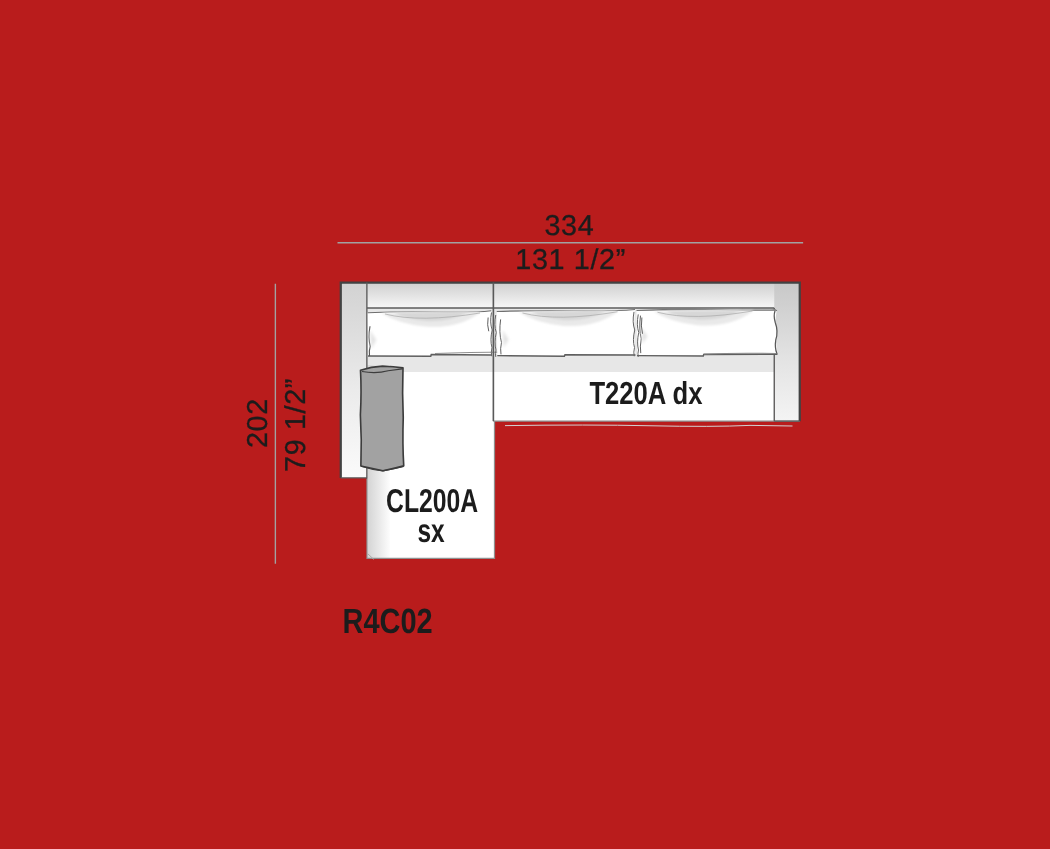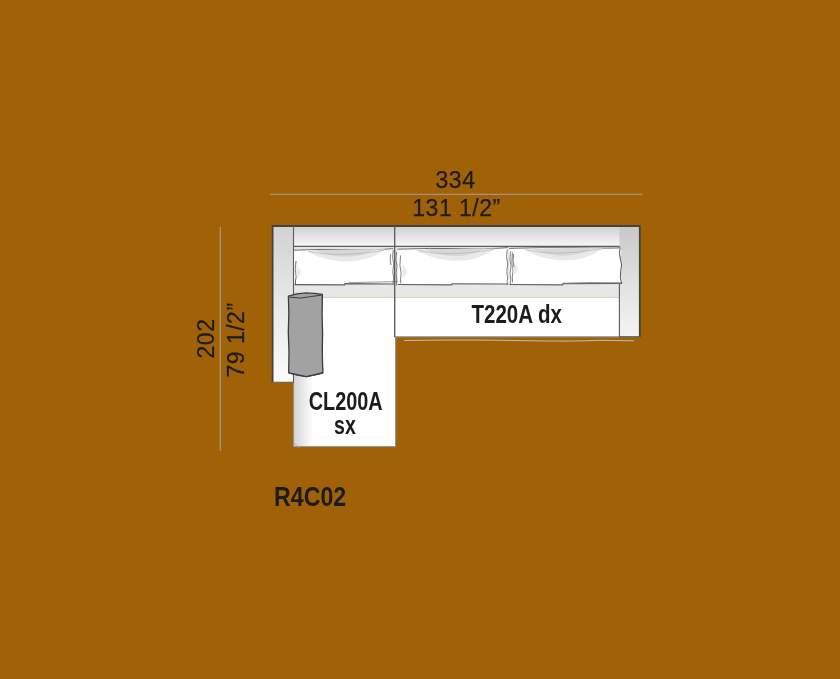--- a/index.html
+++ b/index.html
@@ -1,16 +1,16 @@
 <!DOCTYPE html>
 <html><head>
 <meta charset="utf-8">
 <style>
   html,body{margin:0;padding:0;background:#ffffff;}
-  .page{position:relative;width:840px;height:679px;background:#a16207;overflow:hidden;
+  .page{position:relative;width:840px;height:679px;background:#b91c1c;overflow:hidden;
         font-family:"Liberation Sans",sans-serif;}
   svg text{font-family:"Liberation Sans",sans-serif;}
 </style>
 </head>
 <body>
 <div class="page">
 <svg width="840" height="679" viewBox="0 0 840 679" xmlns="http://www.w3.org/2000/svg">
   <defs>
     <linearGradient id="railGrad" x1="0" y1="226" x2="0" y2="247" gradientUnits="userSpaceOnUse">
       <stop offset="0" stop-color="#cfcfcf"></stop>

